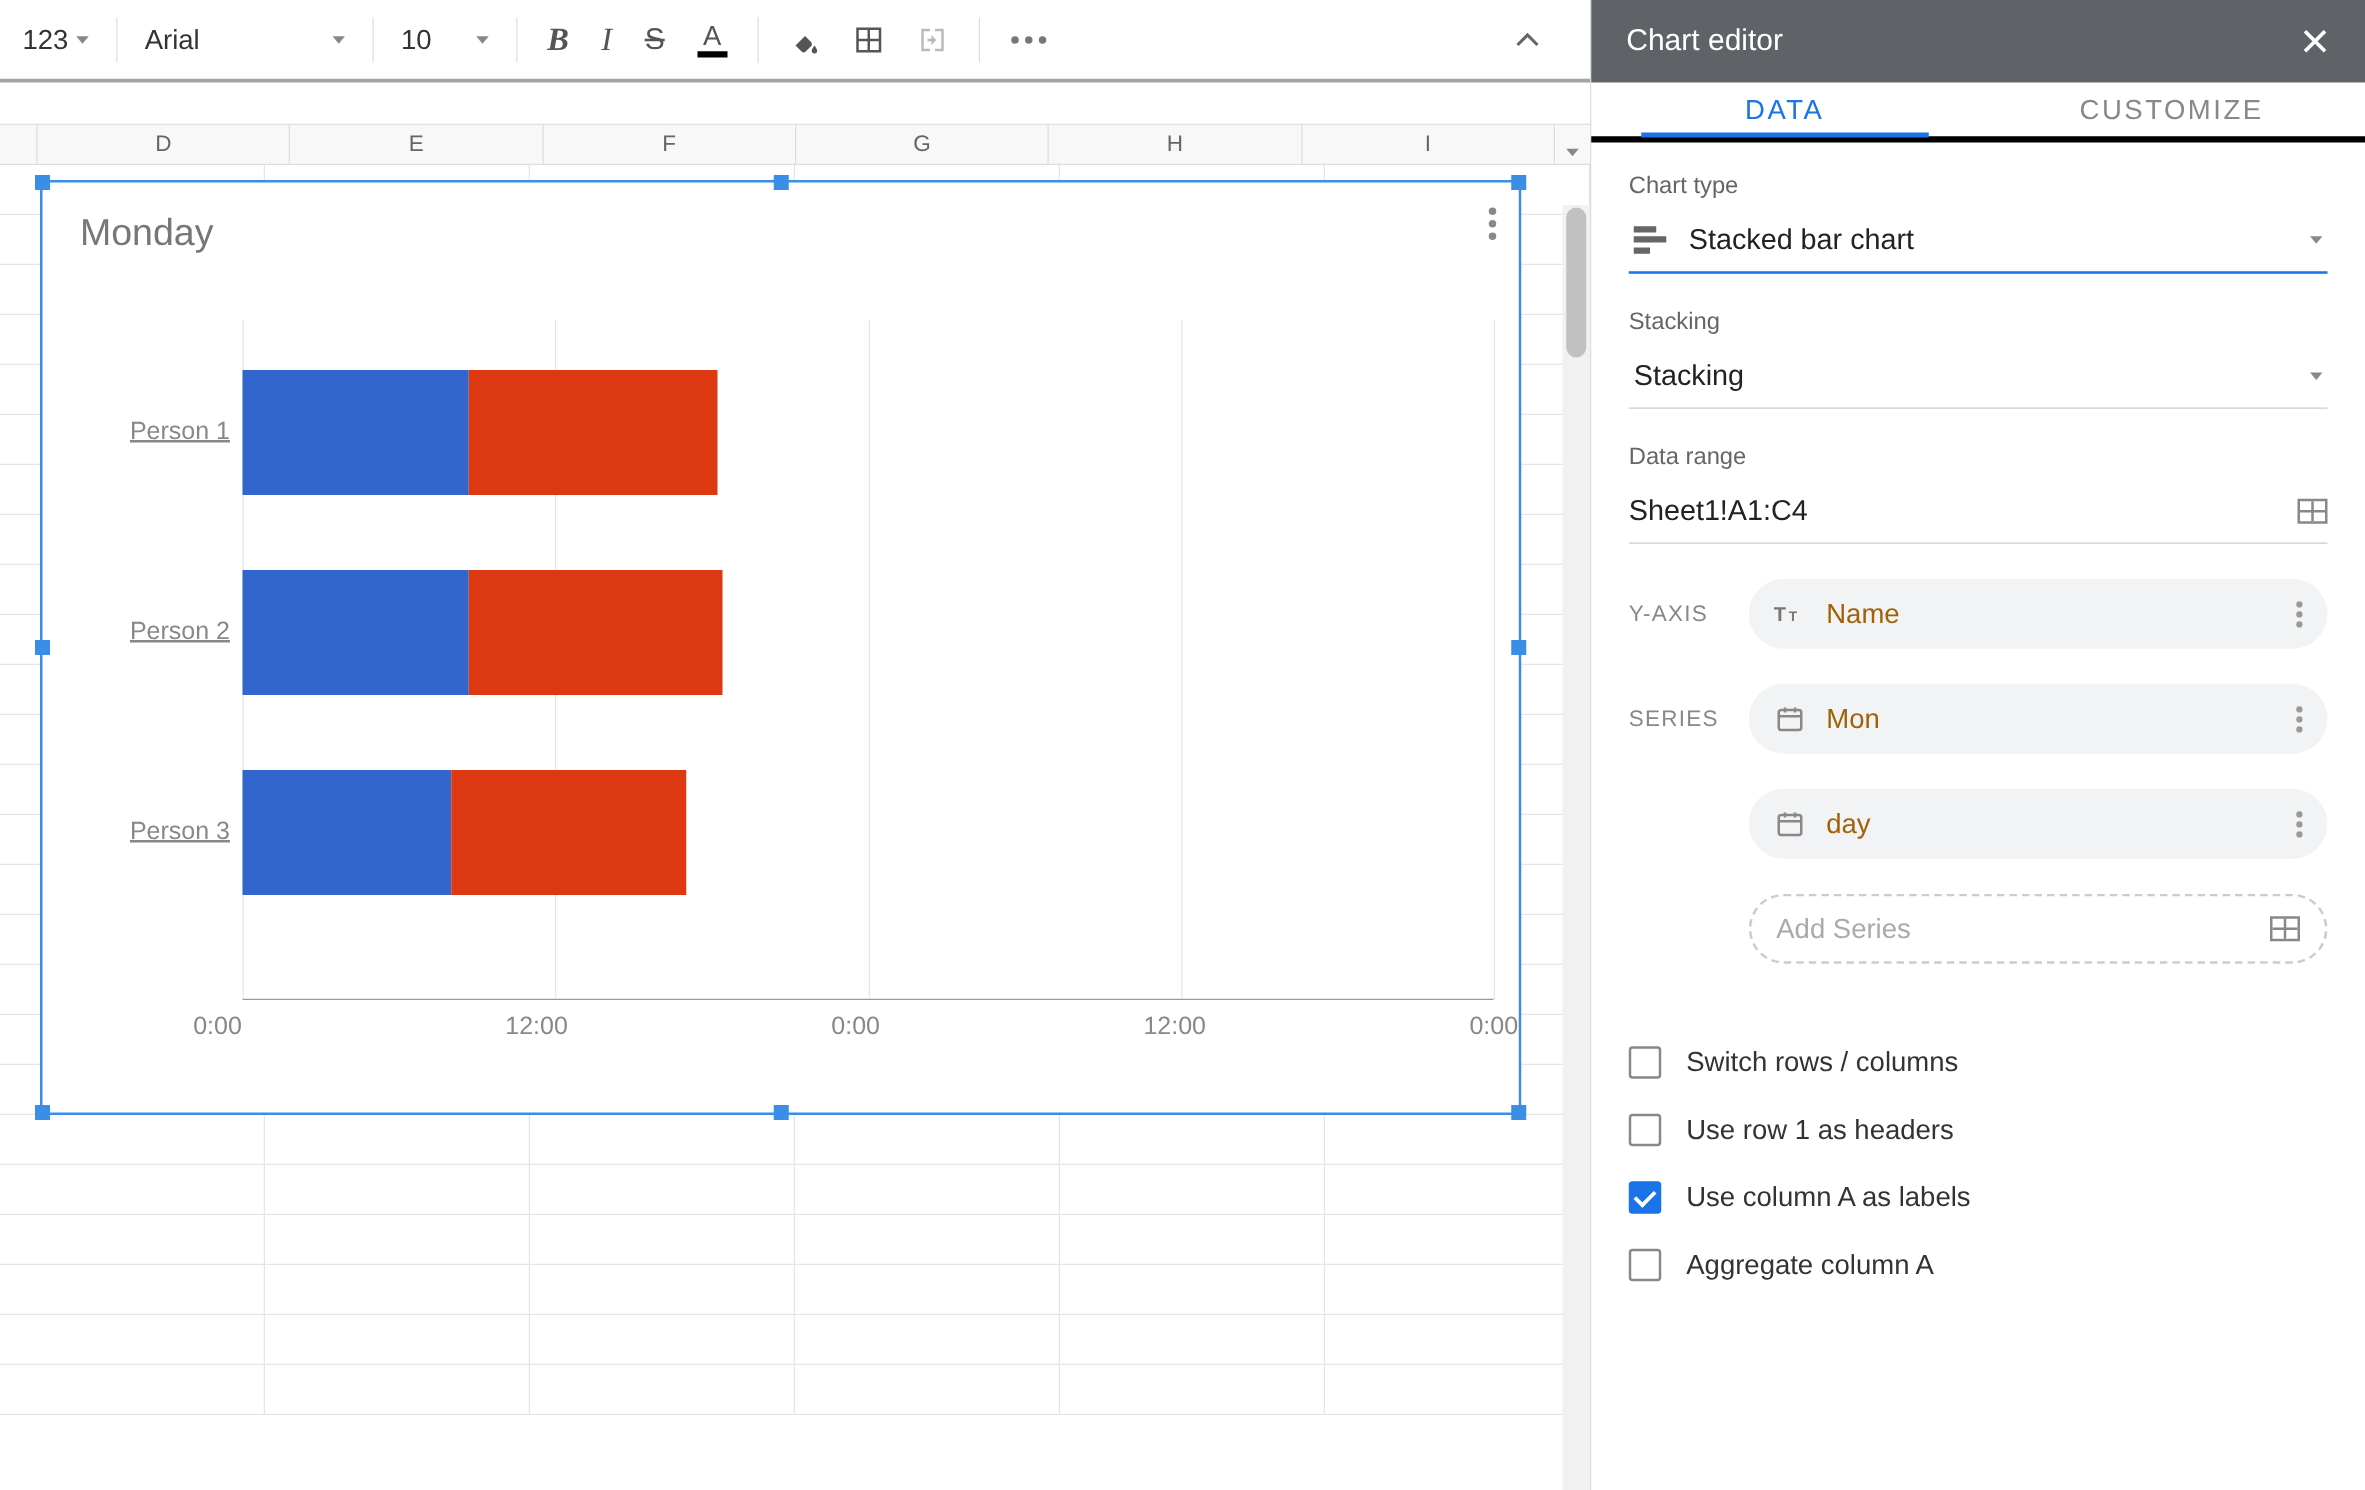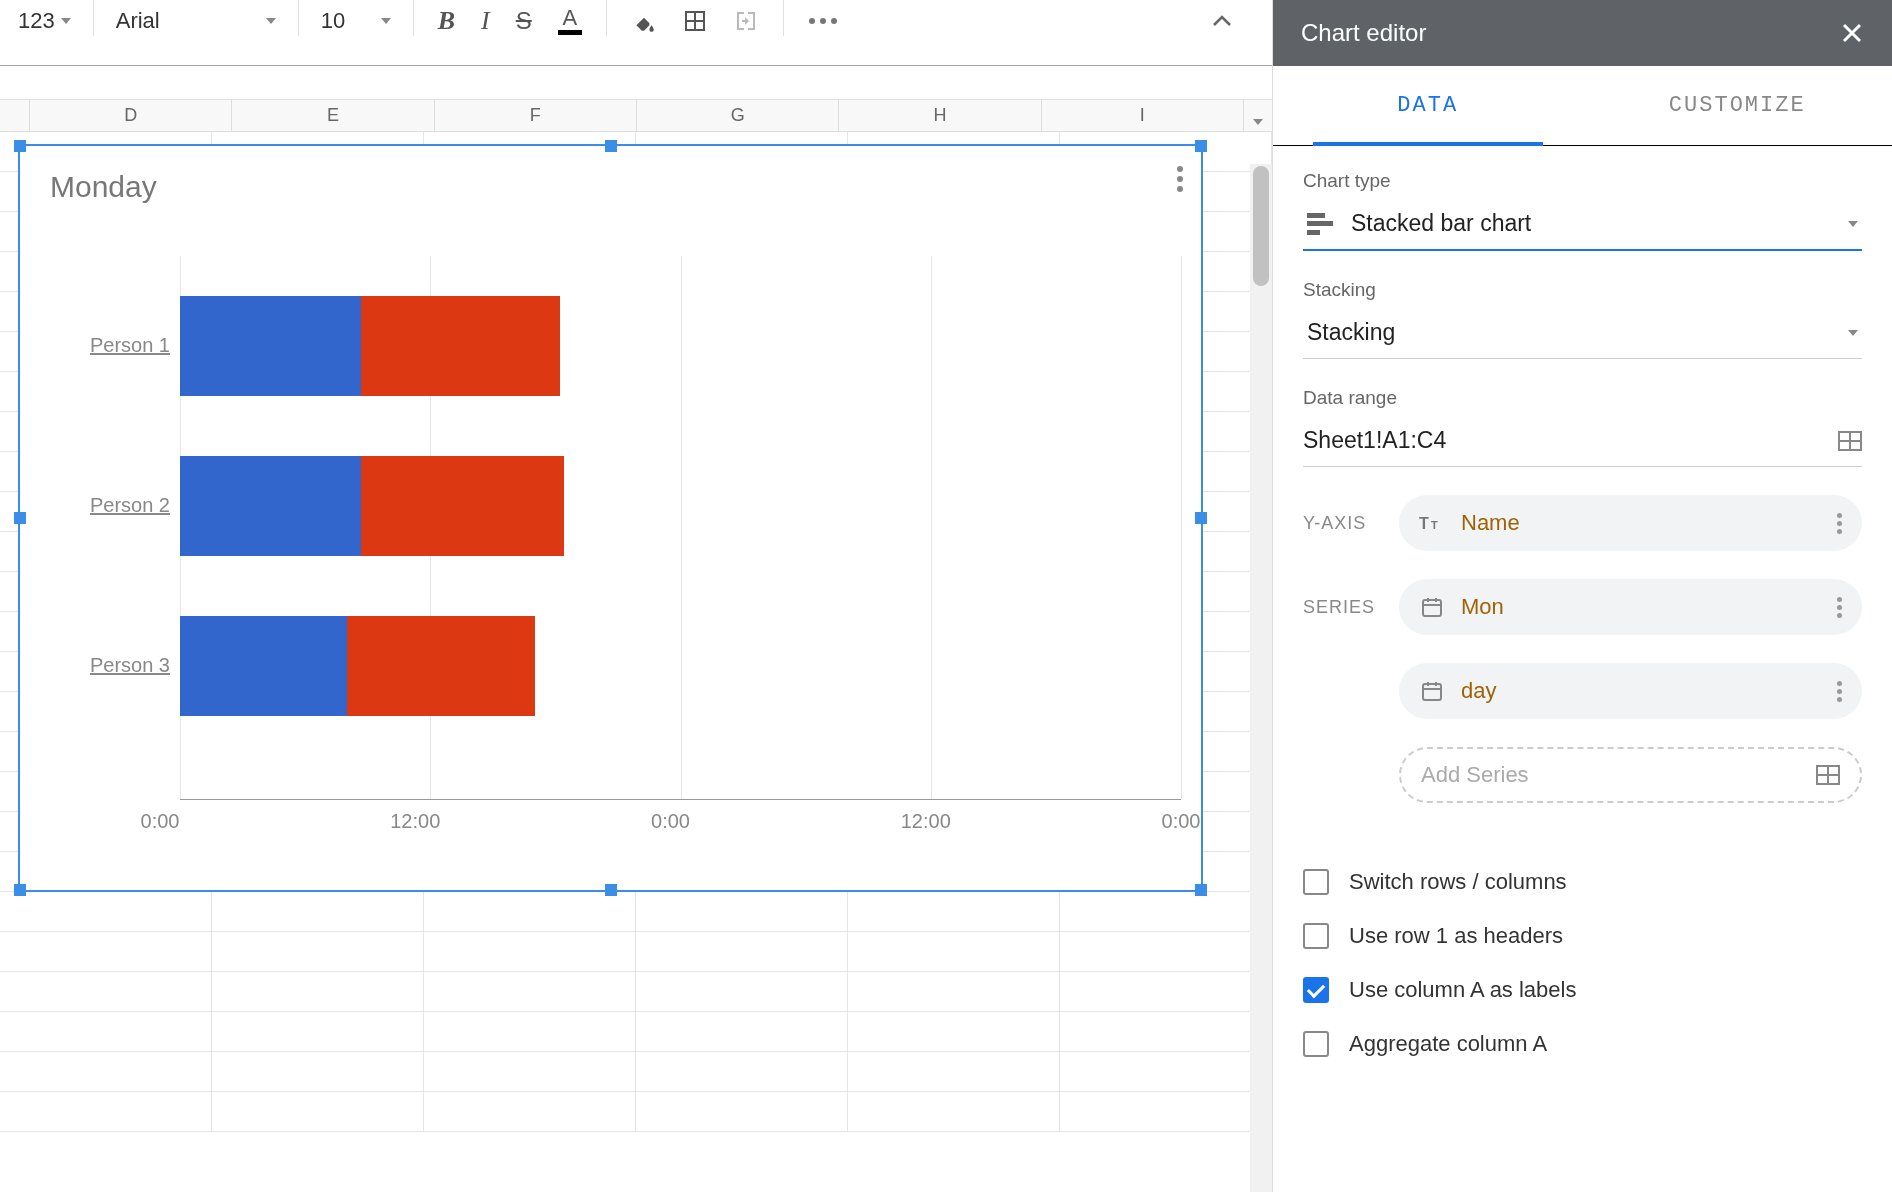--- a/index.html
+++ b/index.html
@@ -3,21 +3,21 @@
 <meta charset="utf-8">
 <style>
 * { box-sizing: border-box; margin: 0; padding: 0; }
 body { font-family: Arial, sans-serif; background: #fff; overflow: hidden; }
 
 .app { display: flex; width: 1892px; height: 1192px; }
 .main { flex: 1; display: flex; flex-direction: column; position: relative; }
 .sidebar { width: 620px; background: #fff; border-left: 1px solid #ddd; display: flex; flex-direction: column; }
 
 
-.toolbar { height: 66px; display: flex; align-items: flex-start; border-bottom: 1px solid #a3a3a3; padding: 0 8px; gap: 2px; }
+.toolbar { height: 66px; display: flex; align-items: center; border-bottom: 3px solid #a3a3a3; padding: 0 8px; gap: 2px; }
 .tb-sep { width: 1px; height: 36px; background: #e0e0e0; margin: 0 10px; }
 .tb-btn { height: 42px; padding: 0 12px; display: flex; align-items: center; justify-content: center; cursor: pointer; border-radius: 2px; color: #555; }
 .tb-select { display: flex; align-items: center; padding: 0 10px; height: 42px; cursor: pointer; color: #555; gap: 30px; }
 .tb-font { width: 180px; justify-content: space-between; font-size: 22px; color: #333; }
 .tb-size { width: 90px; justify-content: space-between; font-size: 22px; color: #333; }
 .tb-123 { font-size: 22px; color: #333; gap: 6px; }
 .caret { width: 0; height: 0; border-left: 5px solid transparent; border-right: 5px solid transparent; border-top: 6px solid #888; }
 .tb-icon-b { font-weight: bold; font-size: 26px; font-family: "Times New Roman", serif; font-style: italic; }
 .tb-icon-i { font-style: italic; font-size: 26px; font-family: "Times New Roman", serif; }
 .tb-icon-s { text-decoration: line-through; font-size: 24px; }
@@ -33,21 +33,21 @@
 .col-hdr.reg { flex: 1; }
 .col-hdr-last { width: 28px; border-right: none; position: relative; }
 
 
 .grid-area { flex: 1; position: relative; background: #fff; }
 .grid-rows { position: absolute; inset: 0; }
 .grid-row { height: 40px; border-bottom: 1px solid #e5e5e5; display: flex; }
 .grid-cell { flex: 1; border-right: 1px solid #e5e5e5; }
 
 
-.chart-frame { position: absolute; left: 18px; top: 12px; width: 1185px; height: 748px; background: #fff; border: 2px solid #3b8ee6; }
+.chart-frame { position: absolute; left: 32px; top: 12px; width: 1185px; height: 748px; background: #fff; border: 2px solid #3b8ee6; }
 .handle { position: absolute; width: 12px; height: 12px; background: #3b8ee6; }
 .handle.tl { left: -6px; top: -6px; }
 .handle.tr { right: -6px; top: -6px; }
 .handle.bl { left: -6px; bottom: -6px; }
 .handle.br { right: -6px; bottom: -6px; }
 .handle.tm { left: 50%; top: -6px; margin-left: -6px; }
 .handle.bm { left: 50%; bottom: -6px; margin-left: -6px; }
 .handle.ml { left: -6px; top: 50%; margin-top: -6px; }
 .handle.mr { right: -6px; top: 50%; margin-top: -6px; }
 
@@ -65,21 +65,21 @@
 .x-label { position: absolute; font-size: 20px; color: #888; transform: translateX(-50%); }
 
 
 .vscroll { position: absolute; right: 0; top: 32px; bottom: 0; width: 22px; background: #f1f1f1; }
 .vscroll-thumb { position: absolute; left: 3px; right: 3px; top: 2px; height: 120px; background: #c1c1c1; border-radius: 8px; }
 
 
 .side-header { height: 66px; background: #5f6368; color: #fff; display: flex; align-items: center; padding: 0 28px; justify-content: space-between; }
 .side-title { font-size: 24px; }
 .side-close { font-size: 32px; cursor: pointer; color: #fff; }
-.side-tabs { height: 80px; display: flex; border-bottom: 1px solid #000000; font-family: Liberation Mono, monospace; }
+.side-tabs { height: 48px; display: flex; border-bottom: 5px solid #000000; }
 .side-tab { flex: 1; display: flex; align-items: center; justify-content: center; font-size: 22px; letter-spacing: 2px; cursor: pointer; color: #888; position: relative; }
 .side-tab.active { color: #1a73e8; }
 .side-tab.active::after { content: ''; position: absolute; left: 40px; right: 40px; bottom: -1px; height: 4px; background: #1a73e8; }
 
 .side-body { flex: 1; padding: 24px 30px; overflow-y: auto; display: flex; flex-direction: column; gap: 28px; }
 .field-label { font-size: 19px; color: #666; margin-bottom: 10px; }
 .select-row { display: flex; align-items: center; justify-content: space-between; padding: 8px 4px 12px 4px; border-bottom: 2px solid #1a73e8; cursor: pointer; }
 .select-row.plain { border-bottom: 1px solid #ccc; }
 .select-val { font-size: 23px; color: #222; display: flex; align-items: center; gap: 18px; }
 .chart-type-icon { width: 26px; height: 22px; display: flex; flex-direction: column; justify-content: space-between; }

